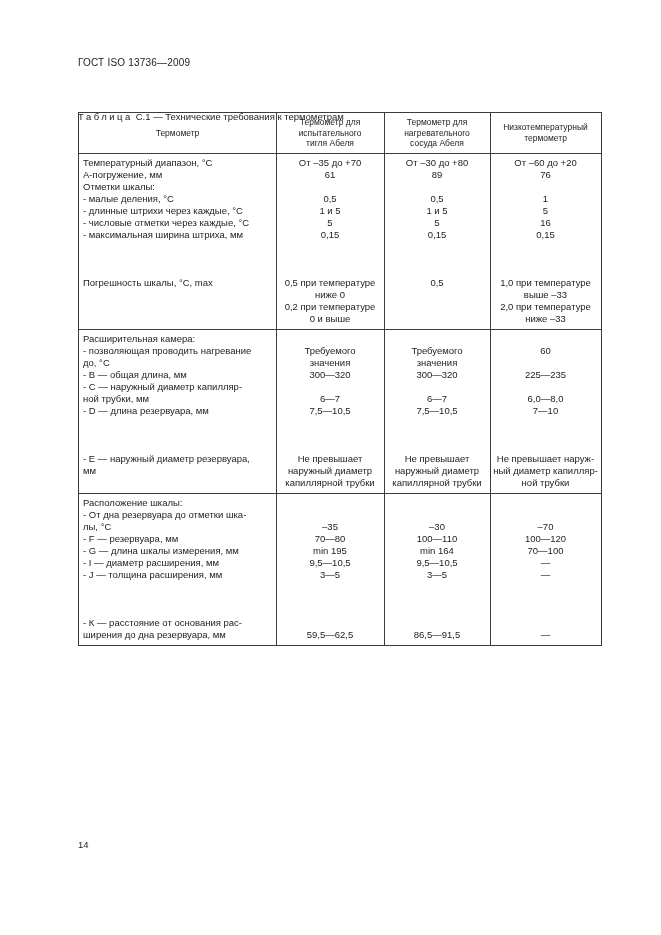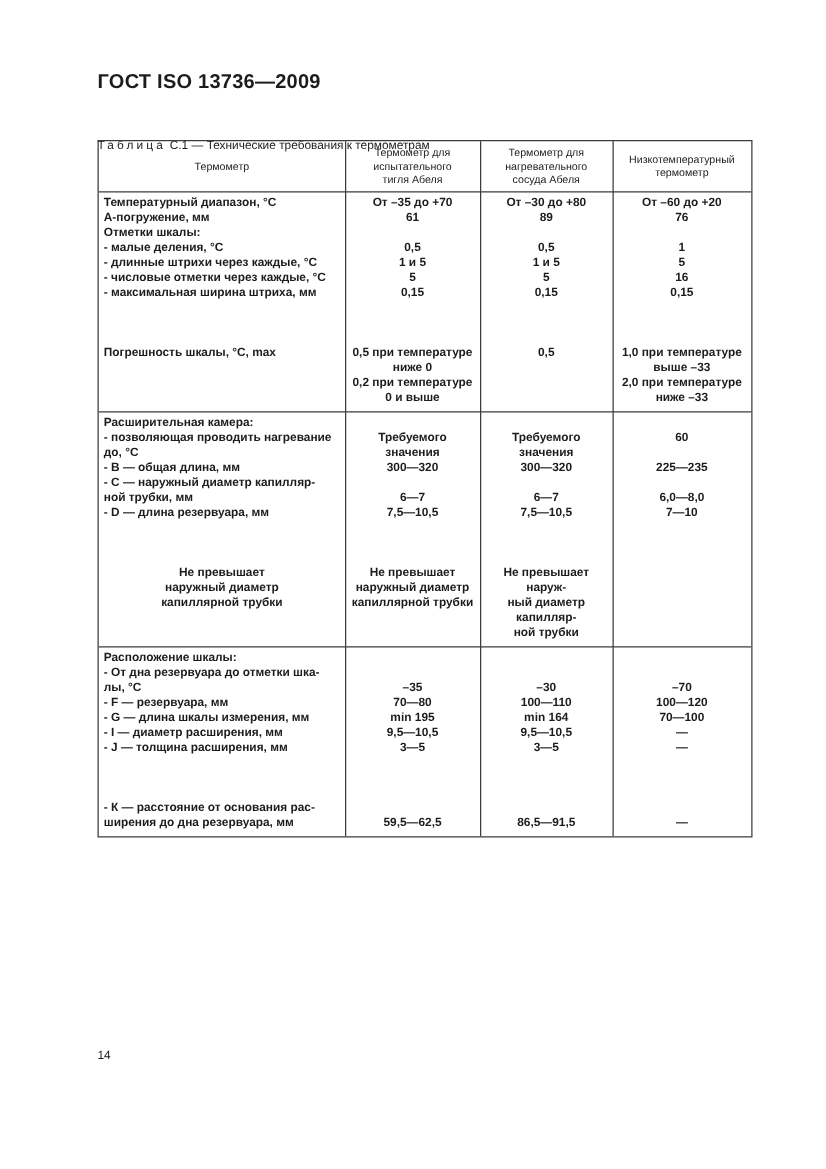--- a/index.html
+++ b/index.html
@@ -7,21 +7,21 @@
   body {
     width: 661px; height: 935px;
     position: relative;
     font-family: "Liberation Sans", sans-serif;
     color: #1c1c1c;
     background: #ffffff;
     overflow: hidden;
   }
   .doc-header {
     position: absolute; left: 78px; top: 57px;
-    font-size: 16px; font-weight: bold; letter-spacing: 0.2px;
+    font-size: 10px; font-weight: normal; letter-spacing: 0.2px;
   }
   .caption {
     position: absolute; left: 78px; top: 91px;
     font-size: 9.5px;
     margin-top: 20px;
   }
   .cap-word { letter-spacing: 2.5px; }
   .cap-rest { margin-left: 3px; }
 
   .gtable {
@@ -33,21 +33,21 @@
   .v1 { left: 197px; } .v2 { left: 305px; } .v3 { left: 411px; }
 
   .thead { display: grid; grid-template-columns: 197px 108px 106px 1fr; min-height: 39px; }
   .hcell {
     display: flex; align-items: center; justify-content: center;
     text-align: center; font-size: 8.5px; line-height: 10.5px;
     padding: 4px 3px; white-space: pre-line;
   }
 
   .tsection { border-top: 1px solid #3c3c3c; position: relative; }
-  .trow { display: grid; grid-template-columns: 197px 108px 106px 1fr; font-weight: bold; }
+  .trow { display: grid; grid-template-columns: 197px 108px 106px 1fr; }
   .cell { display: flex; padding: 0 3px; white-space: pre-line; min-height: 12px; }
   .cell.first { padding-top: 3px; }
   .cell.last  { padding-bottom: 4px; margin-top: 36px; }
   .lab { justify-content: flex-start; align-items: flex-start; text-align: left; padding-left: 4px; padding-right: 4px; }
   .val { justify-content: center; text-align: center; }
   .trow.align-bottom .val { align-items: flex-end; }
   .trow.align-top   .val { align-items: flex-start; }
 
   .page-num { position: absolute; left: 78px; top: 839px; font-size: 9.5px; }
 </style>
@@ -164,20 +164,22 @@
           <div class="cell val">6—7</div>
           <div class="cell val">6,0—8,0</div>
         </div>
         <div class="trow align-bottom">
           <div class="cell lab">- D — длина резервуара, мм</div>
           <div class="cell val">7,5—10,5</div>
           <div class="cell val">7,5—10,5</div>
           <div class="cell val">7—10</div>
         </div>
         <div class="trow align-top">
+          <div class="cell lab last">- Е — наружный диаметр резервуара,
+мм</div>
           <div class="cell val last">Не превышает
 наружный диаметр
 капиллярной трубки</div>
           <div class="cell val last">Не превышает
 наружный диаметр
 капиллярной трубки</div>
           <div class="cell val last">Не превышает наруж-
 ный диаметр капилляр-
 ной трубки</div>
         </div>

